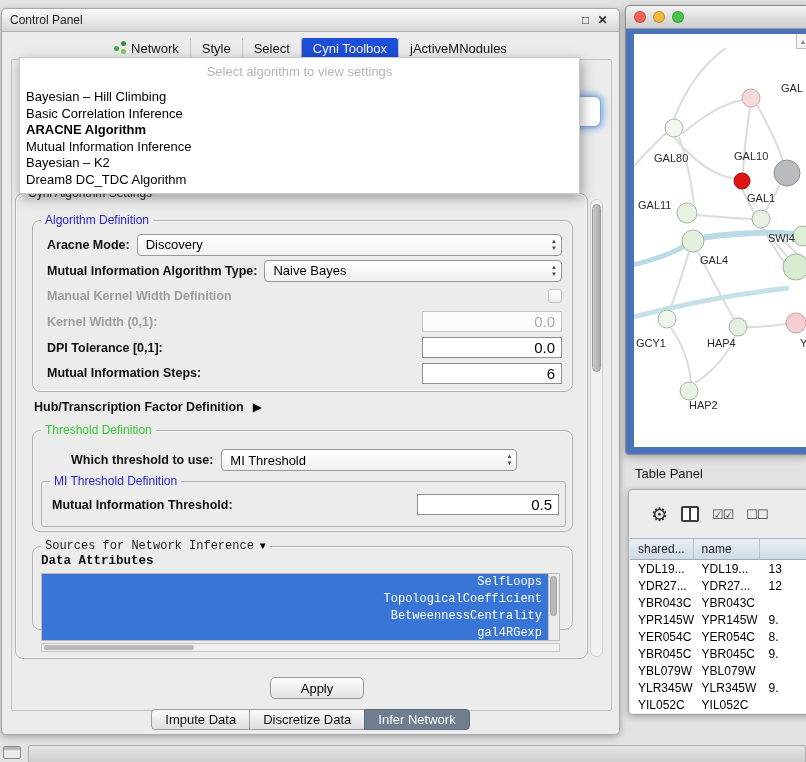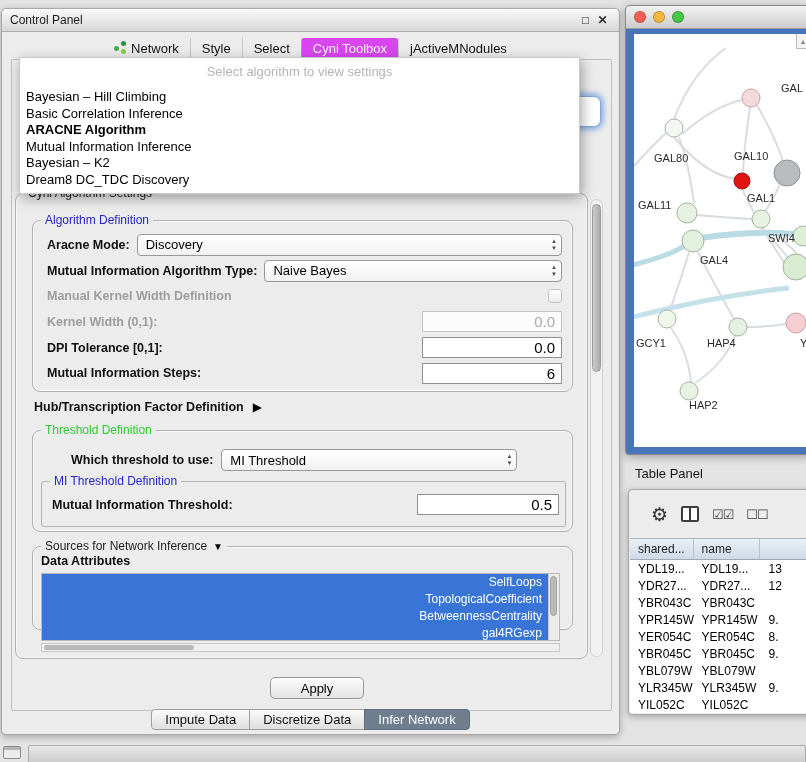--- a/index.html
+++ b/index.html
@@ -11,21 +11,21 @@
   
   #control-panel { left:1px; top:8px; width:619px; height:727px; border-radius:5px; }
   .cp-titlebar { height:23px; background:linear-gradient(#fafafa,#d7d7d7); border-bottom:1px solid #ababab;
     border-radius:5px 5px 0 0; display:flex; align-items:center; padding:0 8px; font-size:12px; color:#1c1c1c; }
   .cp-title { flex:1; }
   .cp-btn { width:17px; text-align:center; font-size:12px; color:#333; font-weight:bold; }
 
   .tabs-row { position:absolute; left:0; top:29px; width:100%; display:flex; justify-content:center; align-items:flex-end; }
   .tab { font-size:13px; color:#111; padding:3px 11px 4px; display:flex; align-items:flex-start; gap:5px; }
   .tab + .tab { border-left:1px solid #c6c6c6; }
-  .tab.active { background:#d946ef; color:#f4f4f4; border-radius:3px 3px 0 0; border-left-color:#a2a2a2; }
+  .tab.active { background:#1d4ed8; color:#f4f4f4; border-radius:3px 3px 0 0; border-left-color:#a2a2a2; }
   .net-glyph { width:12px; height:12px; position:relative; display:inline-block; }
   .net-glyph::before { content:""; position:absolute; width:5px; height:5px; border-radius:50%; background:#3fae49;
     left:0; top:5px; box-shadow:7px -5px 0 #2f8f3a, 7px 3px 0 #84c94f; }
 
   .content-frame { position:absolute; left:9px; top:50px; width:601px; height:652px;
     border:1px solid #c0c0c0; border-radius:2px; background:#ececec; }
 
   
   #algo-popup { position:absolute; left:17px; top:48px; width:561px; background:#ffffff;
     border:1px solid #c9c9c9; box-shadow:2px 4px 12px rgba(0,0,0,.35); z-index:60; padding:3px 0 5px; }
@@ -79,21 +79,21 @@
   #threshold-group { left:16px; top:236px; width:541px; height:102px; }
   #which-row { position:absolute; left:38px; top:18px; right:10px; display:flex; align-items:center; }
   #which-row .combo { width:296px; flex:none; }
 
   #mi-def-group { position:absolute; left:8px; top:50px; width:525px; height:46px;
     border:1px solid #b2b2b2; border-radius:3px; }
   #mi-def-group .gb-title { top:-8px; }
   #mi-def-group .flabel { position:absolute; left:10px; top:16px; }
   #mi-def-group .tfield { position:absolute; right:6px; top:12px; width:142px; }
 
-  #sources-group { left:16px; top:352px; width:541px; height:84px; }
+  #sources-group { left:16px; top:352px; width:541px; height:84px;font-family:Liberation Mono, monospace; }
   #sources-subtitle { position:absolute; left:8px; top:7px; font-size:12.5px; font-weight:bold; color:#101010; }
   #attr-list { position:absolute; left:8px; top:26px; width:519px; height:68px; background:#fff;
     border:1px solid #b9b9b9; overflow:hidden; }
   .list-item { height:17px; line-height:17px; font-size:12px; padding:0 6px; width:calc(100% - 11px);
     color:#fff; background:#3875d7; white-space:nowrap; }
   #attr-vscroll { position:absolute; right:0; top:0; bottom:0; width:11px; background:#ececec; border-left:1px solid #c6c6c6; }
   #attr-vscroll .sb-thumb { position:absolute; left:1px; top:2px; width:7px; height:40px;
     background:#b9b9b9; border-radius:4px; border:1px solid #a3a3a3; }
   #attr-hscroll { position:absolute; left:8px; top:96px; width:519px; height:9px;
     background:#efefef; border:1px solid #c9c9c9; }
@@ -182,21 +182,21 @@
   <div id="combo-stub"></div>
 
   <div id="algo-popup">
     <div class="dd-placeholder">Select algorithm to view settings</div>
     <div>
         <div class="dd-item">Bayesian – Hill Climbing</div>
         <div class="dd-item">Basic Correlation Inference</div>
         <div class="dd-item dd-selected">ARACNE Algorithm</div>
         <div class="dd-item">Mutual Information Inference</div>
         <div class="dd-item">Bayesian – K2</div>
-        <div class="dd-item">Dream8 DC_TDC Discovery</div>
+        <div class="dd-item">Dream8 DC_TDC Algorithm</div>
       </div>
   </div>
 
   <div class="groupbox" id="settings-group">
     <div class="gb-title">Cyni Algorithm Settings</div>
 
     <div class="groupbox" id="algo-def-group">
       <div class="gb-title blue">Algorithm Definition</div>
       <div class="gb-content">
         <div class="frow">

